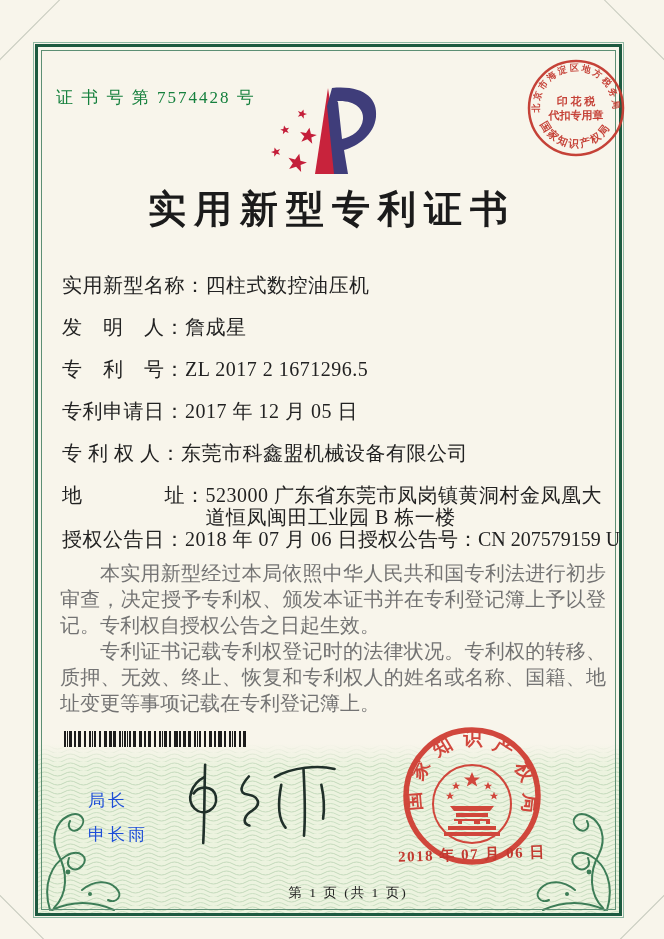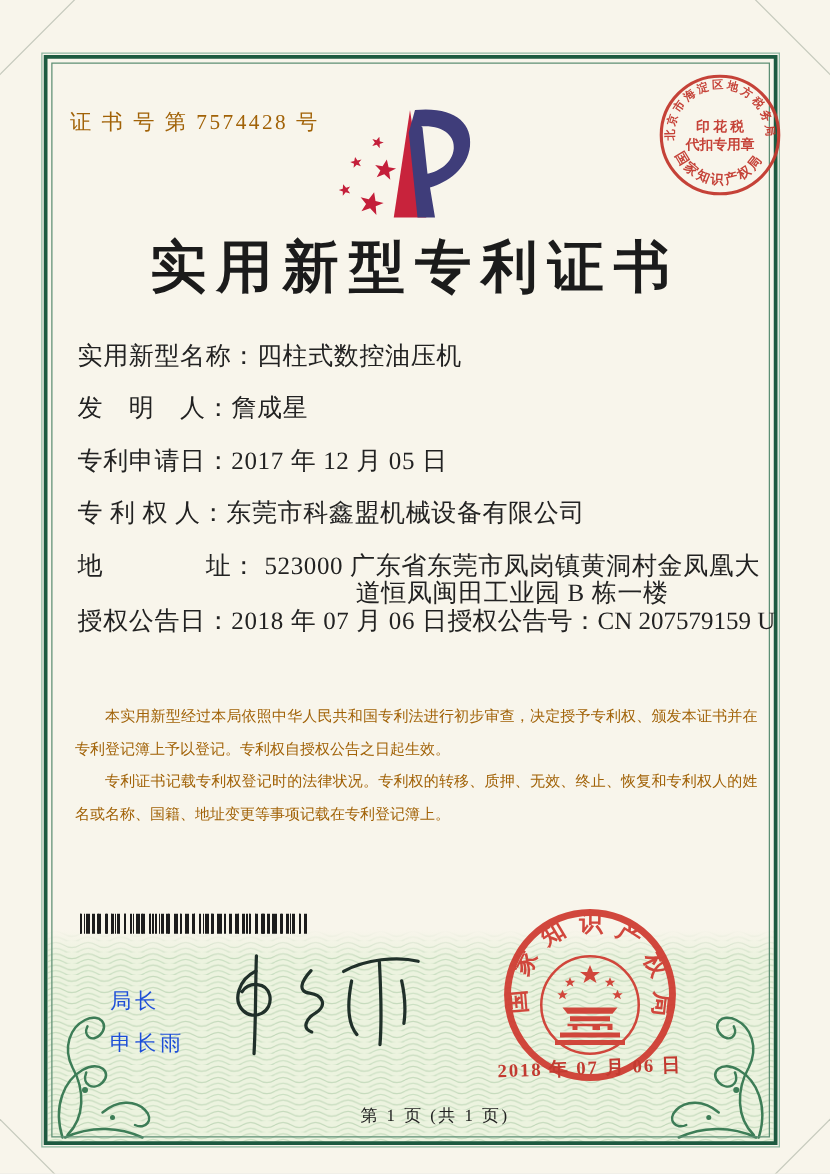--- a/index.html
+++ b/index.html
@@ -17,32 +17,32 @@
   .cmark.bl { left:-26px; bottom:14px; transform:rotate(45deg); }
   .cmark.br { right:-26px; bottom:14px; transform:rotate(-45deg); }
   
   .frame { position:absolute; left:33px; top:42px; width:591px; height:876px;
            border:1px solid #8fb8a2; }
   .frame::before { content:""; position:absolute; inset:1px; border:3px solid #1d5a40; }
   .frame::after  { content:""; position:absolute; inset:7px; border:1px solid #5d8f74; }
   
   .band { position:absolute; left:38px; top:744px; width:581px; height:170px; }
   .band svg { display:block; }
-  .cert-no { position:absolute; left:56px; top:86px; font-size:17px; letter-spacing:2px; color:#a16207; }
+  .cert-no { position:absolute; left:56px; top:86px; font-size:17px; letter-spacing:2px; color:#15803d; }
   .logo { position:absolute; left:263px; top:78px; }
   .title { position:absolute; left:0; top:184px; width:100%; text-align:center;
-           font-size:45px; font-weight:bold; letter-spacing:8px; color:#1b1b1b; }
+           font-size:38px; font-weight:bold; letter-spacing:8px; color:#1b1b1b; }
   .fields { position:absolute; left:62px; top:274px; width:552px; font-size:20px; line-height:22px; }
   .frow { display:flex; margin-bottom:20px; }
-  .frow.addr { margin-bottom:0;text-align:center; }
+  .frow.addr { margin-bottom:0; }
   .flabel { flex:0 0 113px; letter-spacing:0.5px; white-space:nowrap; }
   .fvalue { flex:1; letter-spacing:0.5px; }
   .frow.grant .grant-right { margin-left:auto; padding-right:28px; white-space:nowrap; }
   .paras { position:absolute; left:60px; top:560px; width:546px;
-           font-size:12px; line-height:26px; text-align:justify; color:#a16207; }
+           font-size:20px; line-height:26px; text-align:justify; color:#737373; }
   .paras p { text-indent:2em; }
   .barcode { position:absolute; left:64px; top:731px; width:182px; height:16px;
     background:
       repeating-linear-gradient(90deg,#1c1c1c 0 2px,transparent 2px 5px),
       repeating-linear-gradient(90deg,#1c1c1c 0 1px,transparent 1px 7px),
       repeating-linear-gradient(90deg,transparent 0 3px,#1c1c1c 3px 4px,transparent 4px 11px);
   }
   .signer { position:absolute; left:88px; top:784px; font-size:17px; line-height:34px; letter-spacing:3px; color:#1d4ed8; z-index:3; }
   .signature { position:absolute; left:172px; top:752px; z-index:3; }
   .seal { position:absolute; left:396px; top:722px; z-index:4; opacity:.93; }
@@ -119,20 +119,24 @@
   <div class="fields">
     <div class="frow">
       <span class="flabel">实用新型名称：</span>
       <span class="fvalue">四柱式数控油压机</span>
     </div>
     <div class="frow">
       <span class="flabel">发　明　人：</span>
       <span class="fvalue">詹成星</span>
     </div>
     <div class="frow">
+      <span class="flabel">专　利　号：</span>
+      <span class="fvalue">ZL 2017 2 1671296.5</span>
+    </div>
+    <div class="frow">
       <span class="flabel">专利申请日：</span>
       <span class="fvalue">2017 年 12 月 05 日</span>
     </div>
     <div class="frow">
       <span class="flabel">专 利 权 人：</span>
       <span class="fvalue">东莞市科鑫盟机械设备有限公司</span>
     </div>
     <div class="frow addr">
       <span class="flabel">地　　　　址：</span>
       <span class="fvalue">523000 广东省东莞市凤岗镇黄洞村金凤凰大道恒凤闽田工业园 B 栋一楼</span>

